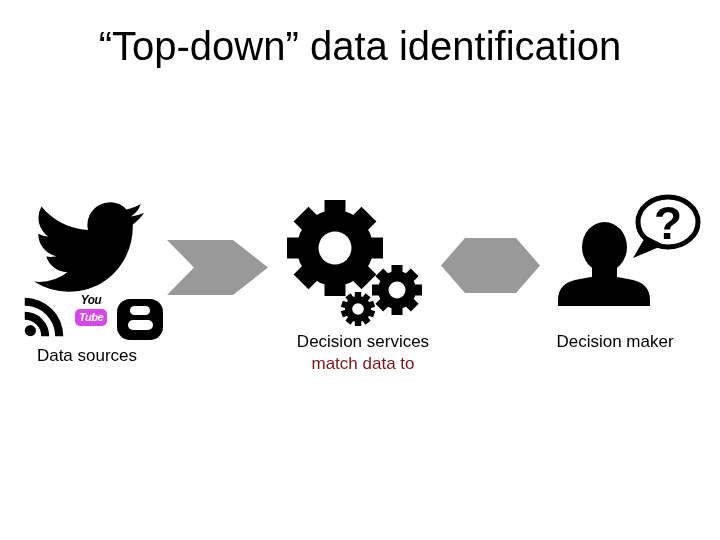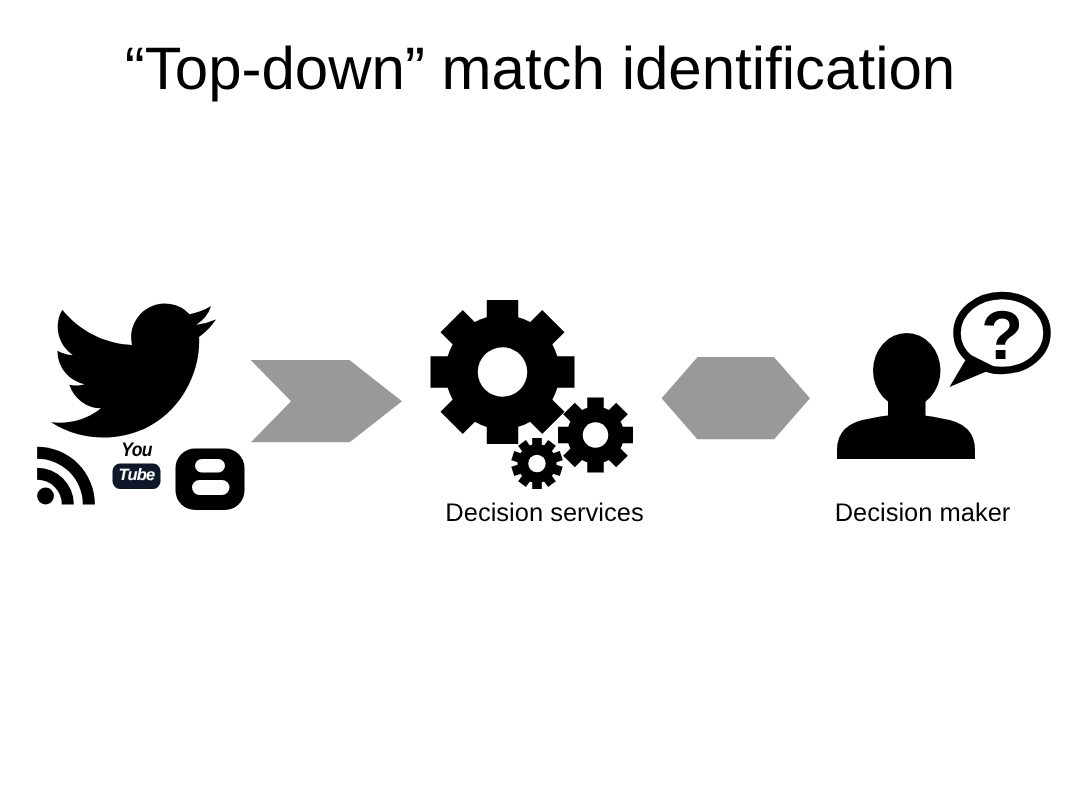--- a/index.html
+++ b/index.html
@@ -12,34 +12,34 @@
     font-size:40px;line-height:48px;color:#000;white-space:nowrap;
   }
   .abs{position:absolute;}
   .label{
     position:absolute;font-size:17px;line-height:22px;text-align:center;color:#000;
   }
   .label .red{color:#7E1518;}
   
   .yt{position:absolute;left:71px;top:293px;width:40px;text-align:center;font-style:italic;}
   .yt-you{display:block;font-weight:bold;font-size:13px;line-height:14px;letter-spacing:-0.5px;color:#000;transform:scaleX(.9);}
-  .yt-badge{display:inline-block;margin-top:1px;background:#0f172a;color:#fff;font-weight:bold;
+  .yt-badge{display:inline-block;margin-top:1px;background:#d946ef;color:#fff;font-weight:bold;
     font-size:11px;line-height:17px;padding:0 4px;border-radius:5px;letter-spacing:-0.5px;}
   
   .blogger{position:absolute;left:117px;top:299px;width:46px;height:41px;background:#000;border-radius:13px;}
   .blogger .bar{position:absolute;background:#fff;border-radius:9px;}
   .blogger .bar.top{left:13px;top:7px;width:20px;height:9px;}
   .blogger .bar.bot{left:11px;top:21px;width:25px;height:10px;}
 </style>
 </head>
 <body>
 
 <div class="slide">
 
-  <div class="title">“Top-down” match identification</div>
+  <div class="title">“Top-down” data identification</div>
 
   <svg class="abs" style="left:34px;top:192px" width="110" height="110" viewBox="0 0 24 24">
     <path fill="#000" d="M23.953 4.57a10 10 0 01-2.825.775 4.958 4.958 0 002.163-2.723c-.951.555-2.005.959-3.127 1.184a4.92 4.92 0 00-8.384 4.482C7.69 8.095 4.067 6.13 1.64 3.162a4.822 4.822 0 00-.666 2.475c0 1.71.87 3.213 2.188 4.096a4.904 4.904 0 01-2.228-.616v.06a4.923 4.923 0 003.946 4.827 4.996 4.996 0 01-2.212.085 4.936 4.936 0 004.604 3.417 9.867 9.867 0 01-6.102 2.105c-.39 0-.779-.023-1.17-.067a13.995 13.995 0 007.557 2.209c9.053 0 13.998-7.496 13.998-13.985 0-.21 0-.42-.015-.63A9.935 9.935 0 0024 4.59z"></path>
   </svg>
 
   <svg class="abs" style="left:23px;top:293px" width="42" height="48" viewBox="0 0 24 24">
     <g fill="#000">
       <circle cx="4.2" cy="19.8" r="3.2"></circle>
       <path d="M1 9 a14 14 0 0 1 14 14 h-4.6 a9.4 9.4 0 0 0 -9.4 -9.4 z"></path>
       <path d="M1 1 a22 22 0 0 1 22 22 h-4.6 a17.4 17.4 0 0 0 -17.4 -17.4 z"></path>
@@ -49,20 +49,21 @@
   <div class="yt">
     <span class="yt-you">You</span>
     <span class="yt-badge">Tube</span>
   </div>
 
   <div class="blogger">
     <div class="bar top"></div>
     <div class="bar bot"></div>
   </div>
 
+  <div class="label" style="left:14px;top:345px;width:146px">Data sources</div>
 
   <svg class="abs" style="left:167px;top:240px" width="101" height="55" viewBox="0 0 101 55">
     <polygon points="0,0 66,0 101,27.5 66,55 0,55 27,27.5" fill="#999999"></polygon>
   </svg>
 
   <svg class="abs" style="left:283px;top:196px" width="150" height="140" viewBox="0 0 150 140">
     <g transform="translate(52,52)" fill="#000">
       <rect x="-10.5" y="-48" width="21" height="30"></rect>
       <rect x="-10.5" y="-48" width="21" height="30" transform="rotate(45)"></rect>
       <rect x="-10.5" y="-48" width="21" height="30" transform="rotate(90)"></rect>
@@ -97,20 +98,21 @@
       <rect x="-3.2" y="-17" width="6.4" height="9" transform="rotate(252)"></rect>
       <rect x="-3.2" y="-17" width="6.4" height="9" transform="rotate(288)"></rect>
       <rect x="-3.2" y="-17" width="6.4" height="9" transform="rotate(324)"></rect>
       <circle r="13"></circle>
       <circle r="5.8" fill="#fff"></circle>
     </g>
   </svg>
 
   <div class="label" style="left:288px;top:331px;width:150px">
     <div>Decision services</div>
+    <div class="red">match data to</div>
   </div>
 
   <svg class="abs" style="left:441px;top:238px" width="99" height="55" viewBox="0 0 99 55">
     <polygon points="24,0 75,0 99,27.5 75,55 24,55 0,27.5" fill="#999999"></polygon>
   </svg>
 
   <svg class="abs" style="left:550px;top:190px" width="160" height="120" viewBox="0 0 160 120">
     <g fill="#000">
       <ellipse cx="54.5" cy="57" rx="22.5" ry="25"></ellipse>
       <rect x="42" y="72" width="25" height="22"></rect>

